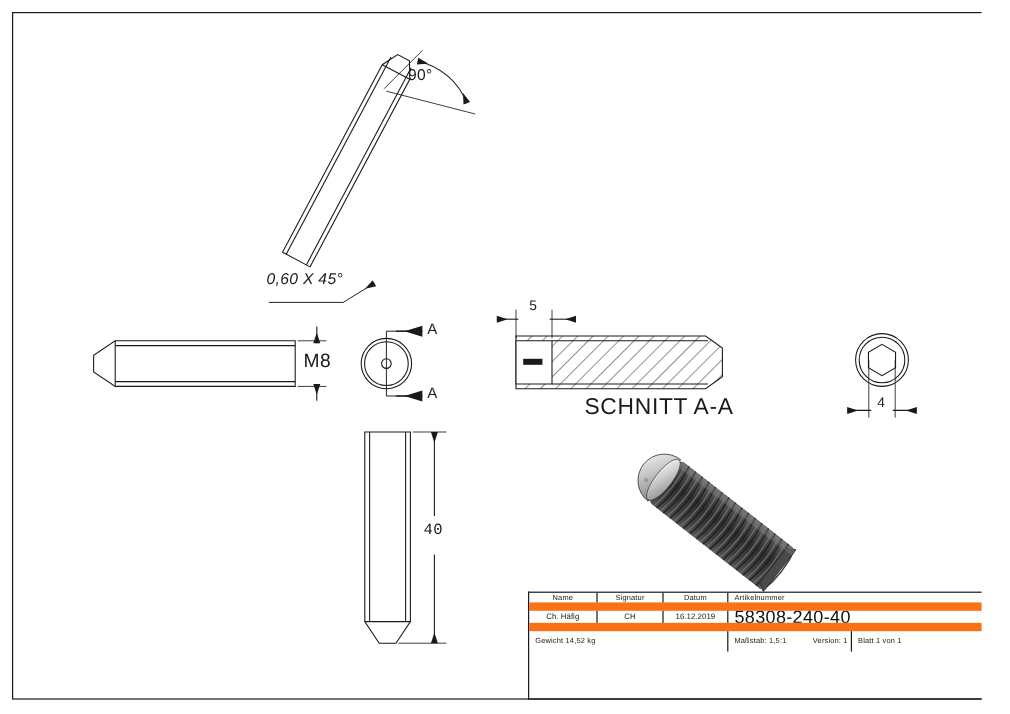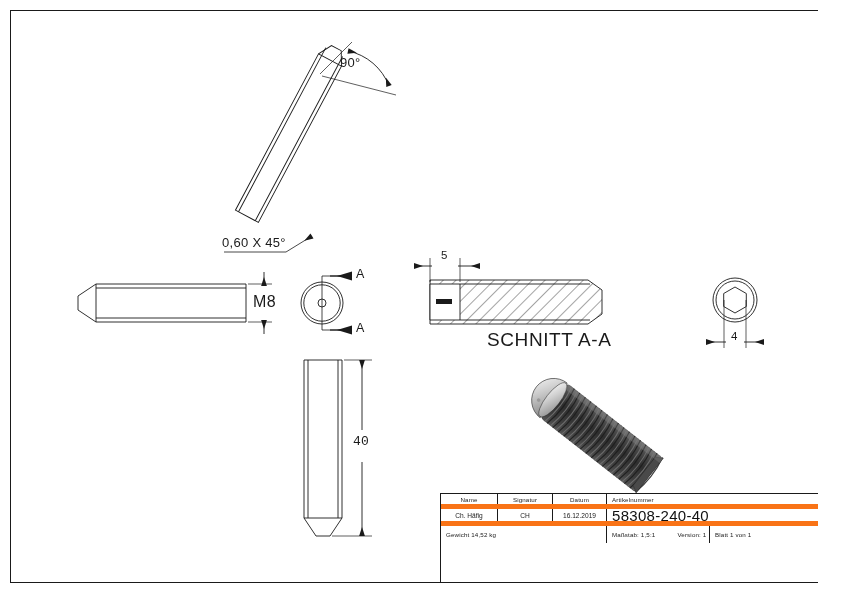--- a/index.html
+++ b/index.html
@@ -47,21 +47,21 @@
     border: 1px solid #1a1a1a;
     border-right: none;
     display: flex;
     flex-direction: column;
     font-size: 6.2px;
     color: #1a1a1a;
   }
   #title-block .tb-row {
     display: flex;
     flex: none;
-    border-bottom: 5px solid #f97316;
+    border-bottom: 7px solid #f97316;
     box-sizing: border-box;
   }
   #title-block .tb-row:last-child { border-bottom: none; }
   .r1 { height: 15px; }
   .r2 { height: 17px; }
   .r3 { height: 39px; }
   .r4 { height: 17px; }
   .cell {
     box-sizing: border-box;
     border-right: 1px solid #1a1a1a;
@@ -312,21 +312,21 @@
       </g>
 
       <path d="M140,0 L140,44 L133,40 L133,4 Z" fill="#4a4a4a" stroke="#2a2a2a" stroke-width="0.5"></path>
 
       <rect x="20" y="1" width="120" height="5" fill="#8a8a8a" opacity="0.35"></rect>
     </g>
   </svg>
 
   <div class="dim" style="left:340px; top:55px;">90°</div>
 
-  <div class="dim" style="left:222px; top:235px;">0,60 X 45°</div>
+  <div class="dim" style="left:222px; top:225px;font-style:italic;">0,60 X 45°</div>
 
   <div class="dim m8" style="left:253px; top:293px;">M8</div>
 
   <div class="dim arrow-lbl" style="left:356px; top:267px;">A</div>
 
   <div class="dim arrow-lbl" style="left:356px; top:321px;">A</div>
 
   <div class="dim sm" style="left:441px; top:249px;">5</div>
 
   <div class="dim sec-title" style="left:487px; top:329px;">SCHNITT A-A</div>

